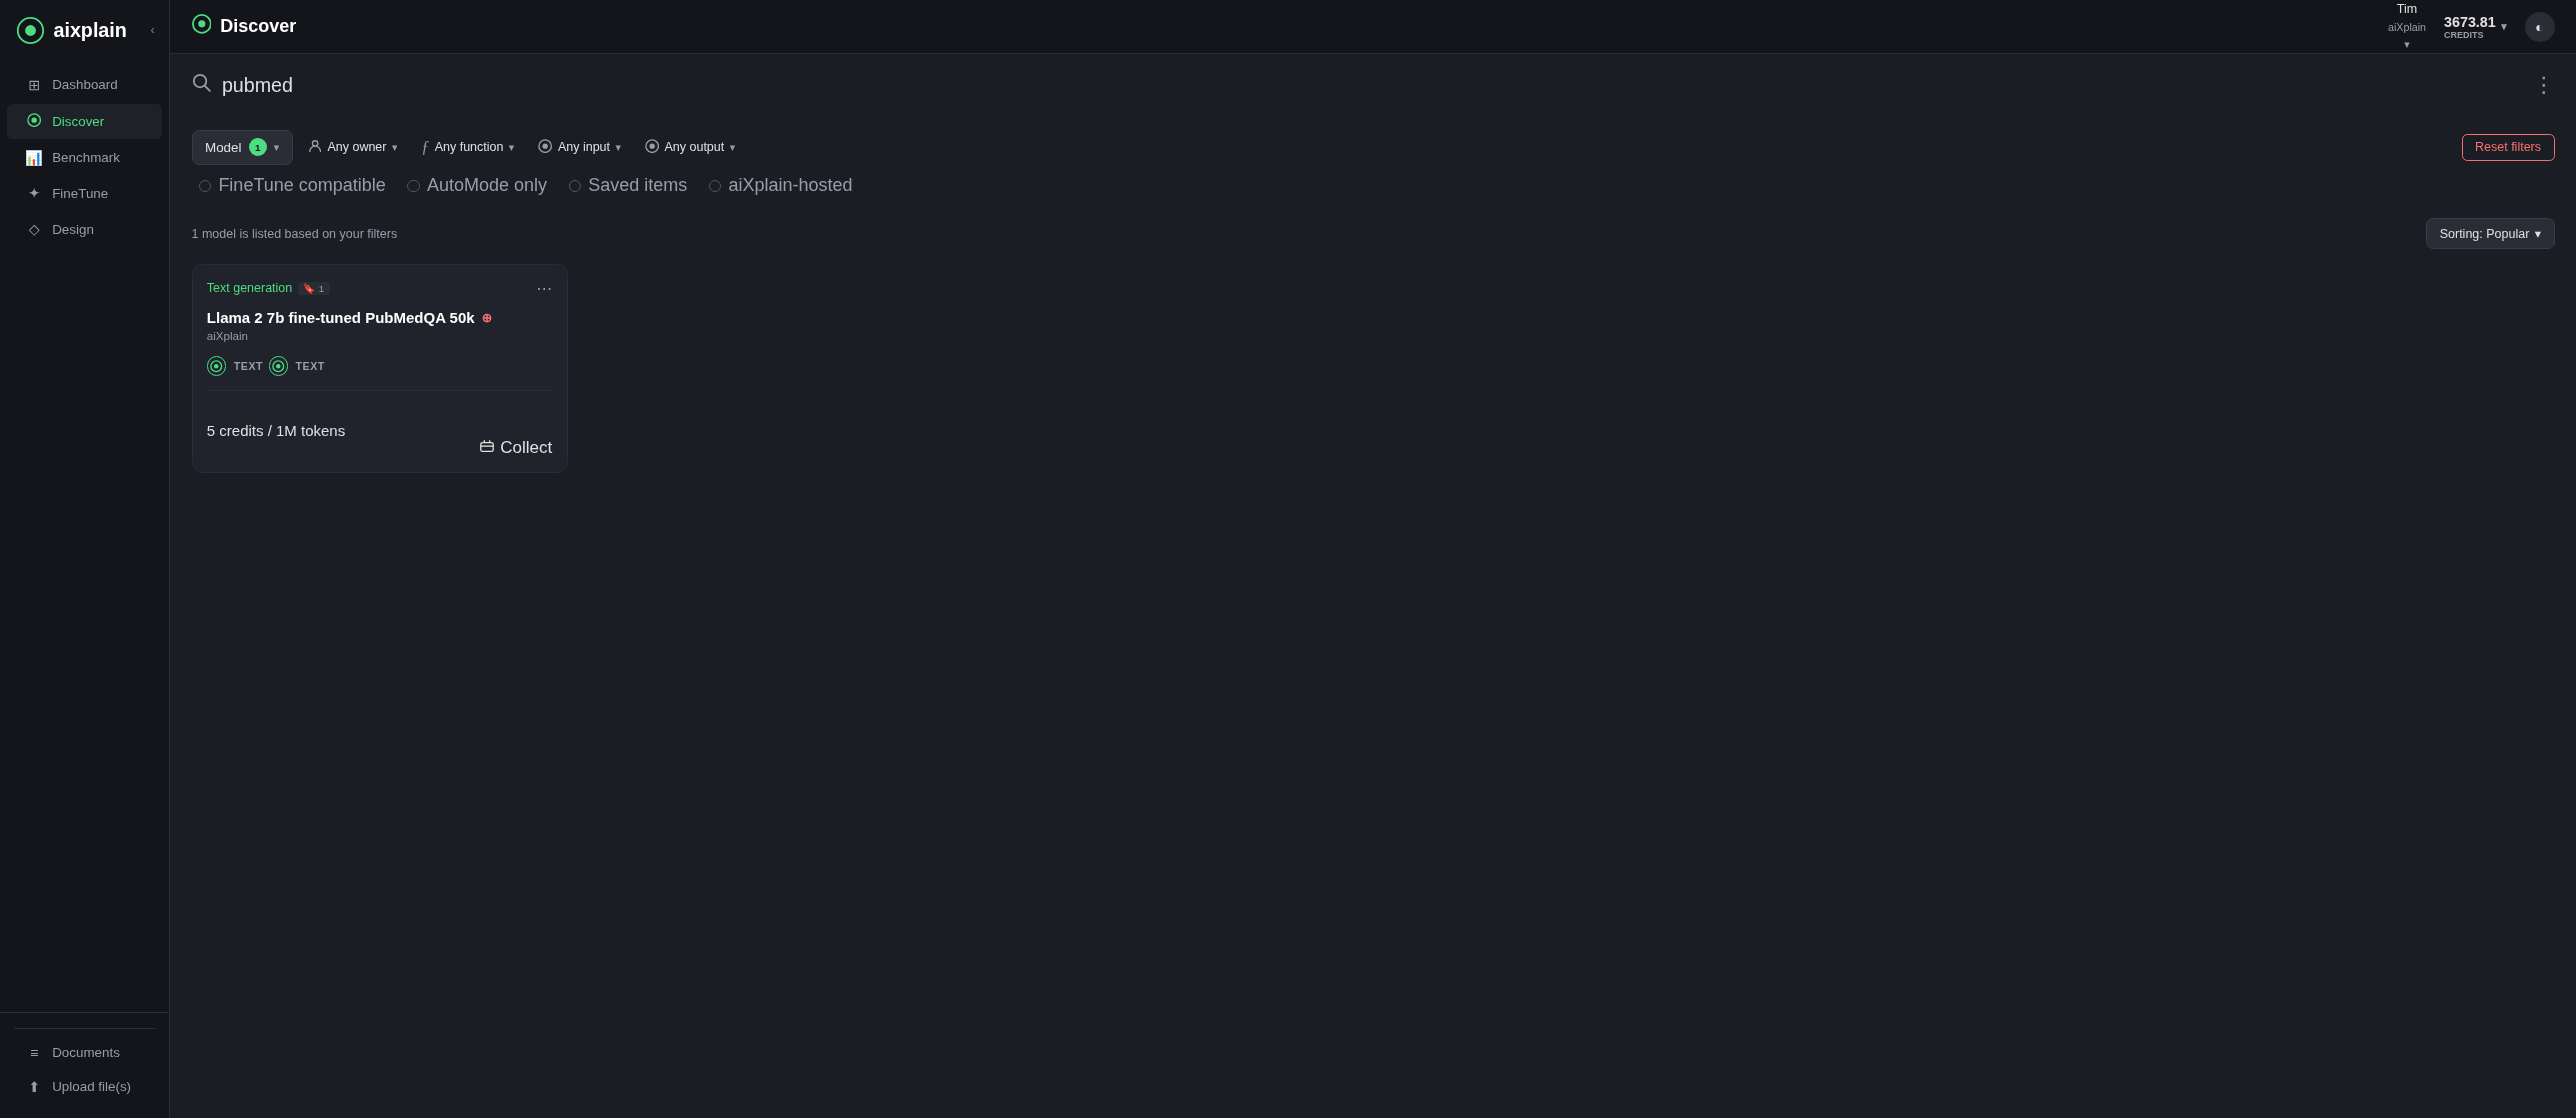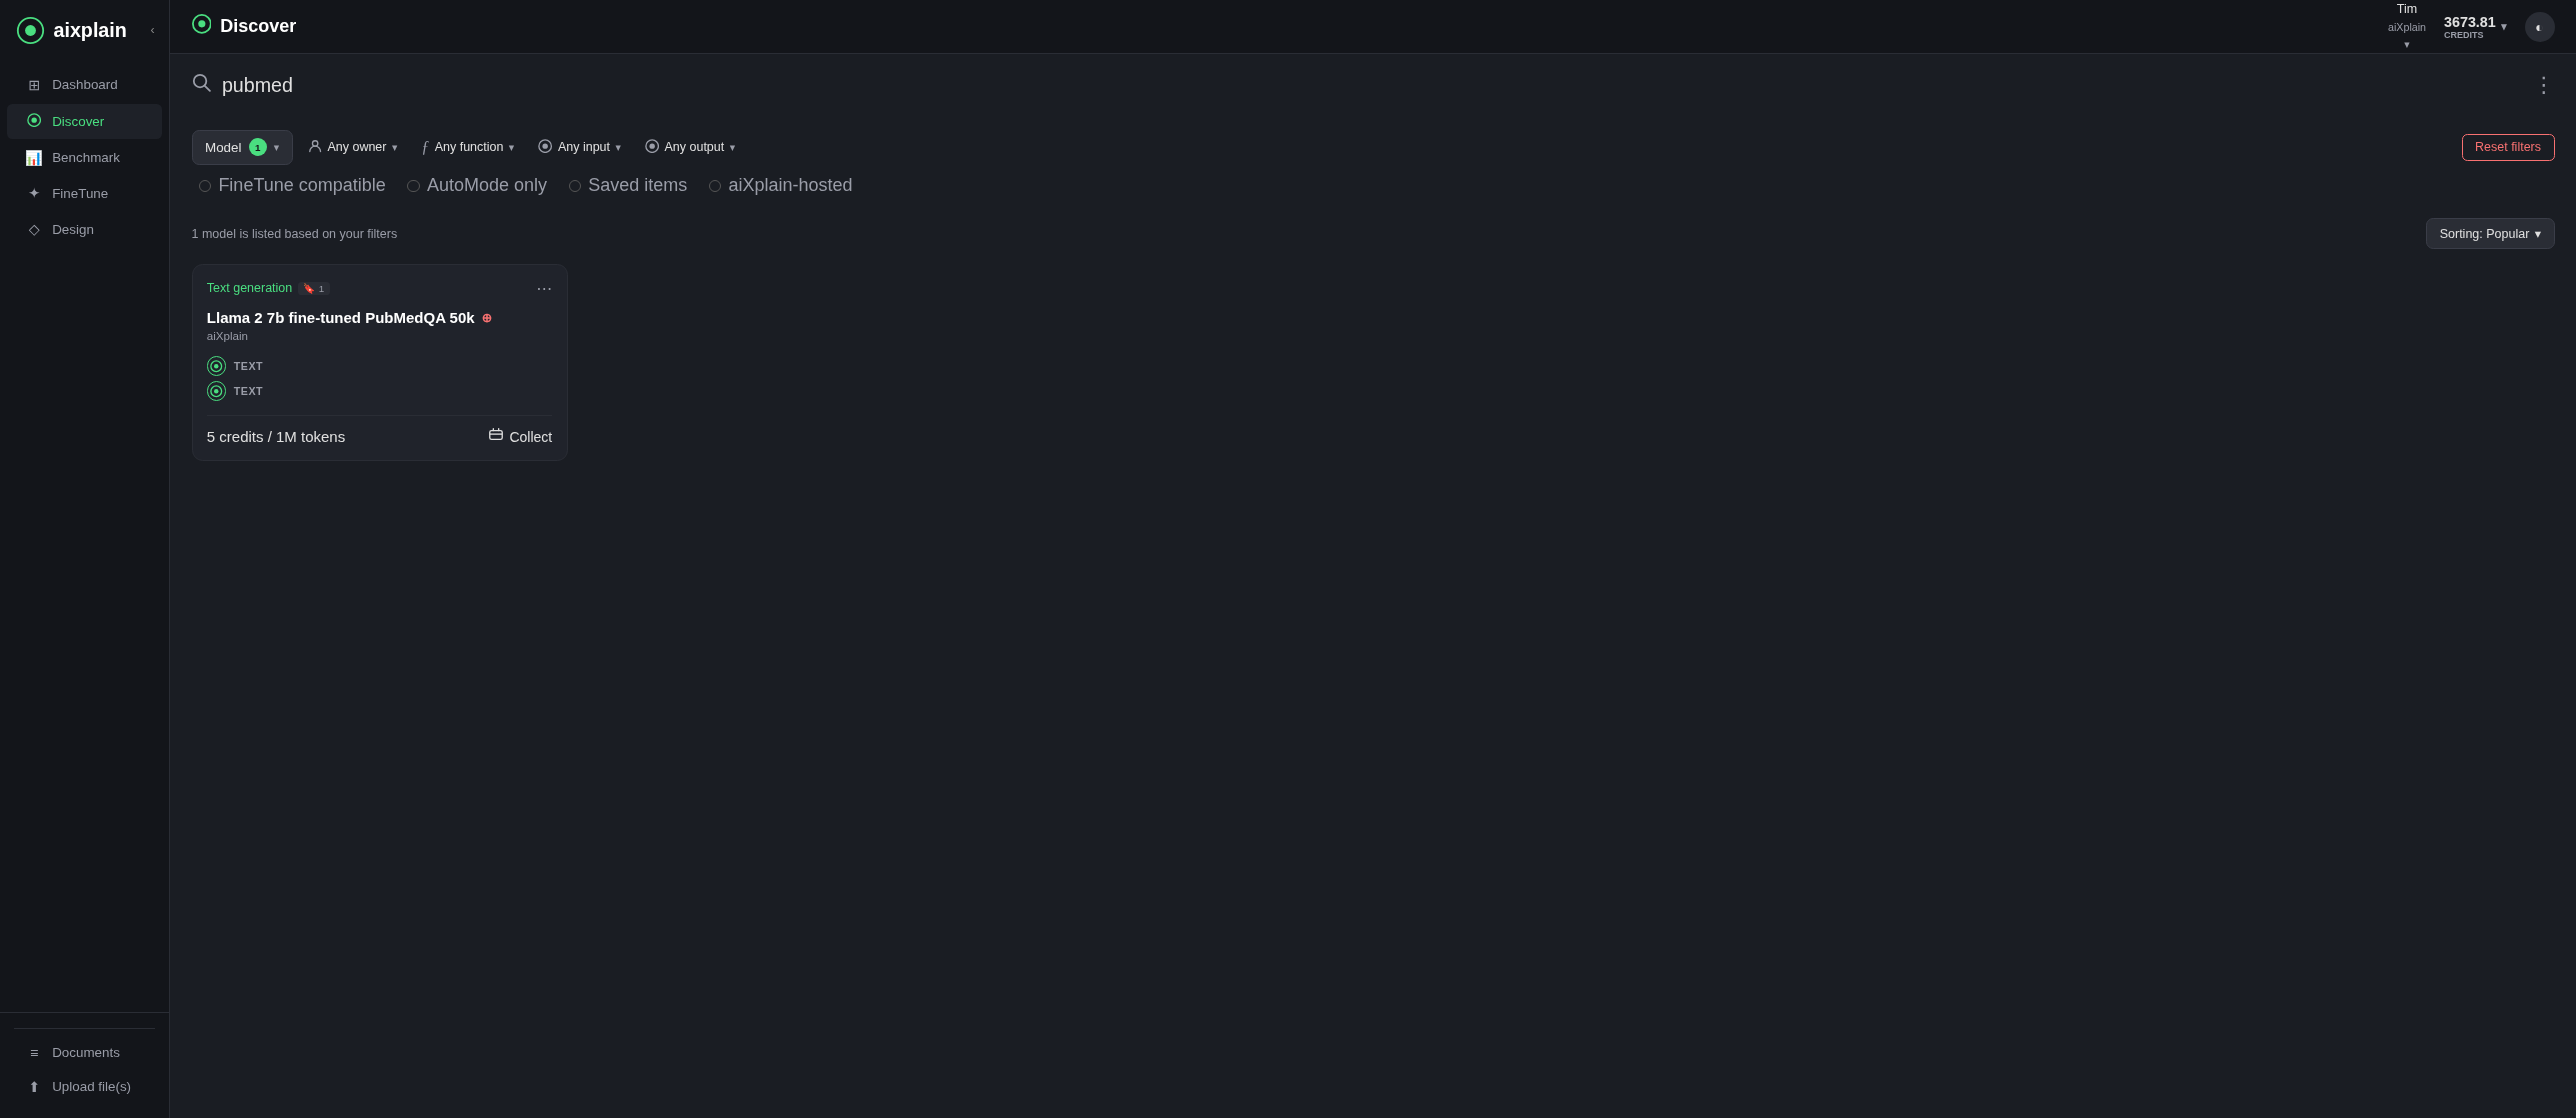--- a/index.html
+++ b/index.html
@@ -346,21 +346,21 @@
       color: #f87171;
       font-size: 12.5px;
     }
     .card-author {
       color: #9a9da8;
       font-size: 11.6px;
       margin-bottom: 14.3px;
     }
     .card-io {
       display: flex;
-      flex-direction: column;
+      flex-direction: row;
       gap: 5.4px;
       margin-bottom: 14.3px;
     }
     .io-item {
       display: flex;
       align-items: center;
       gap: 7.2px;
       color: #9a9da8;
       font-size: 11.6px;
     }
@@ -396,22 +396,23 @@
     }
     .card-credits span { color: #e0e0e0; font-weight: 500; }
     .collect-btn {
       display: flex;
       align-items: center;
       gap: 5.4px;
       background: transparent;
       border: none;
       cursor: pointer;
       color: #e0e0e0;
-      font-size: 14px;
+      font-size: 17px;
       font-weight: 500;
+      margin-top: 36px;
     }
     .collect-icon { font-size: 14.3px; }
 
     .divider {
       height: 0.9px;
       background: #2a2d35;
       margin: 0 7.2px 7.2px 7.2px;
     }
   </style>
 </head>

